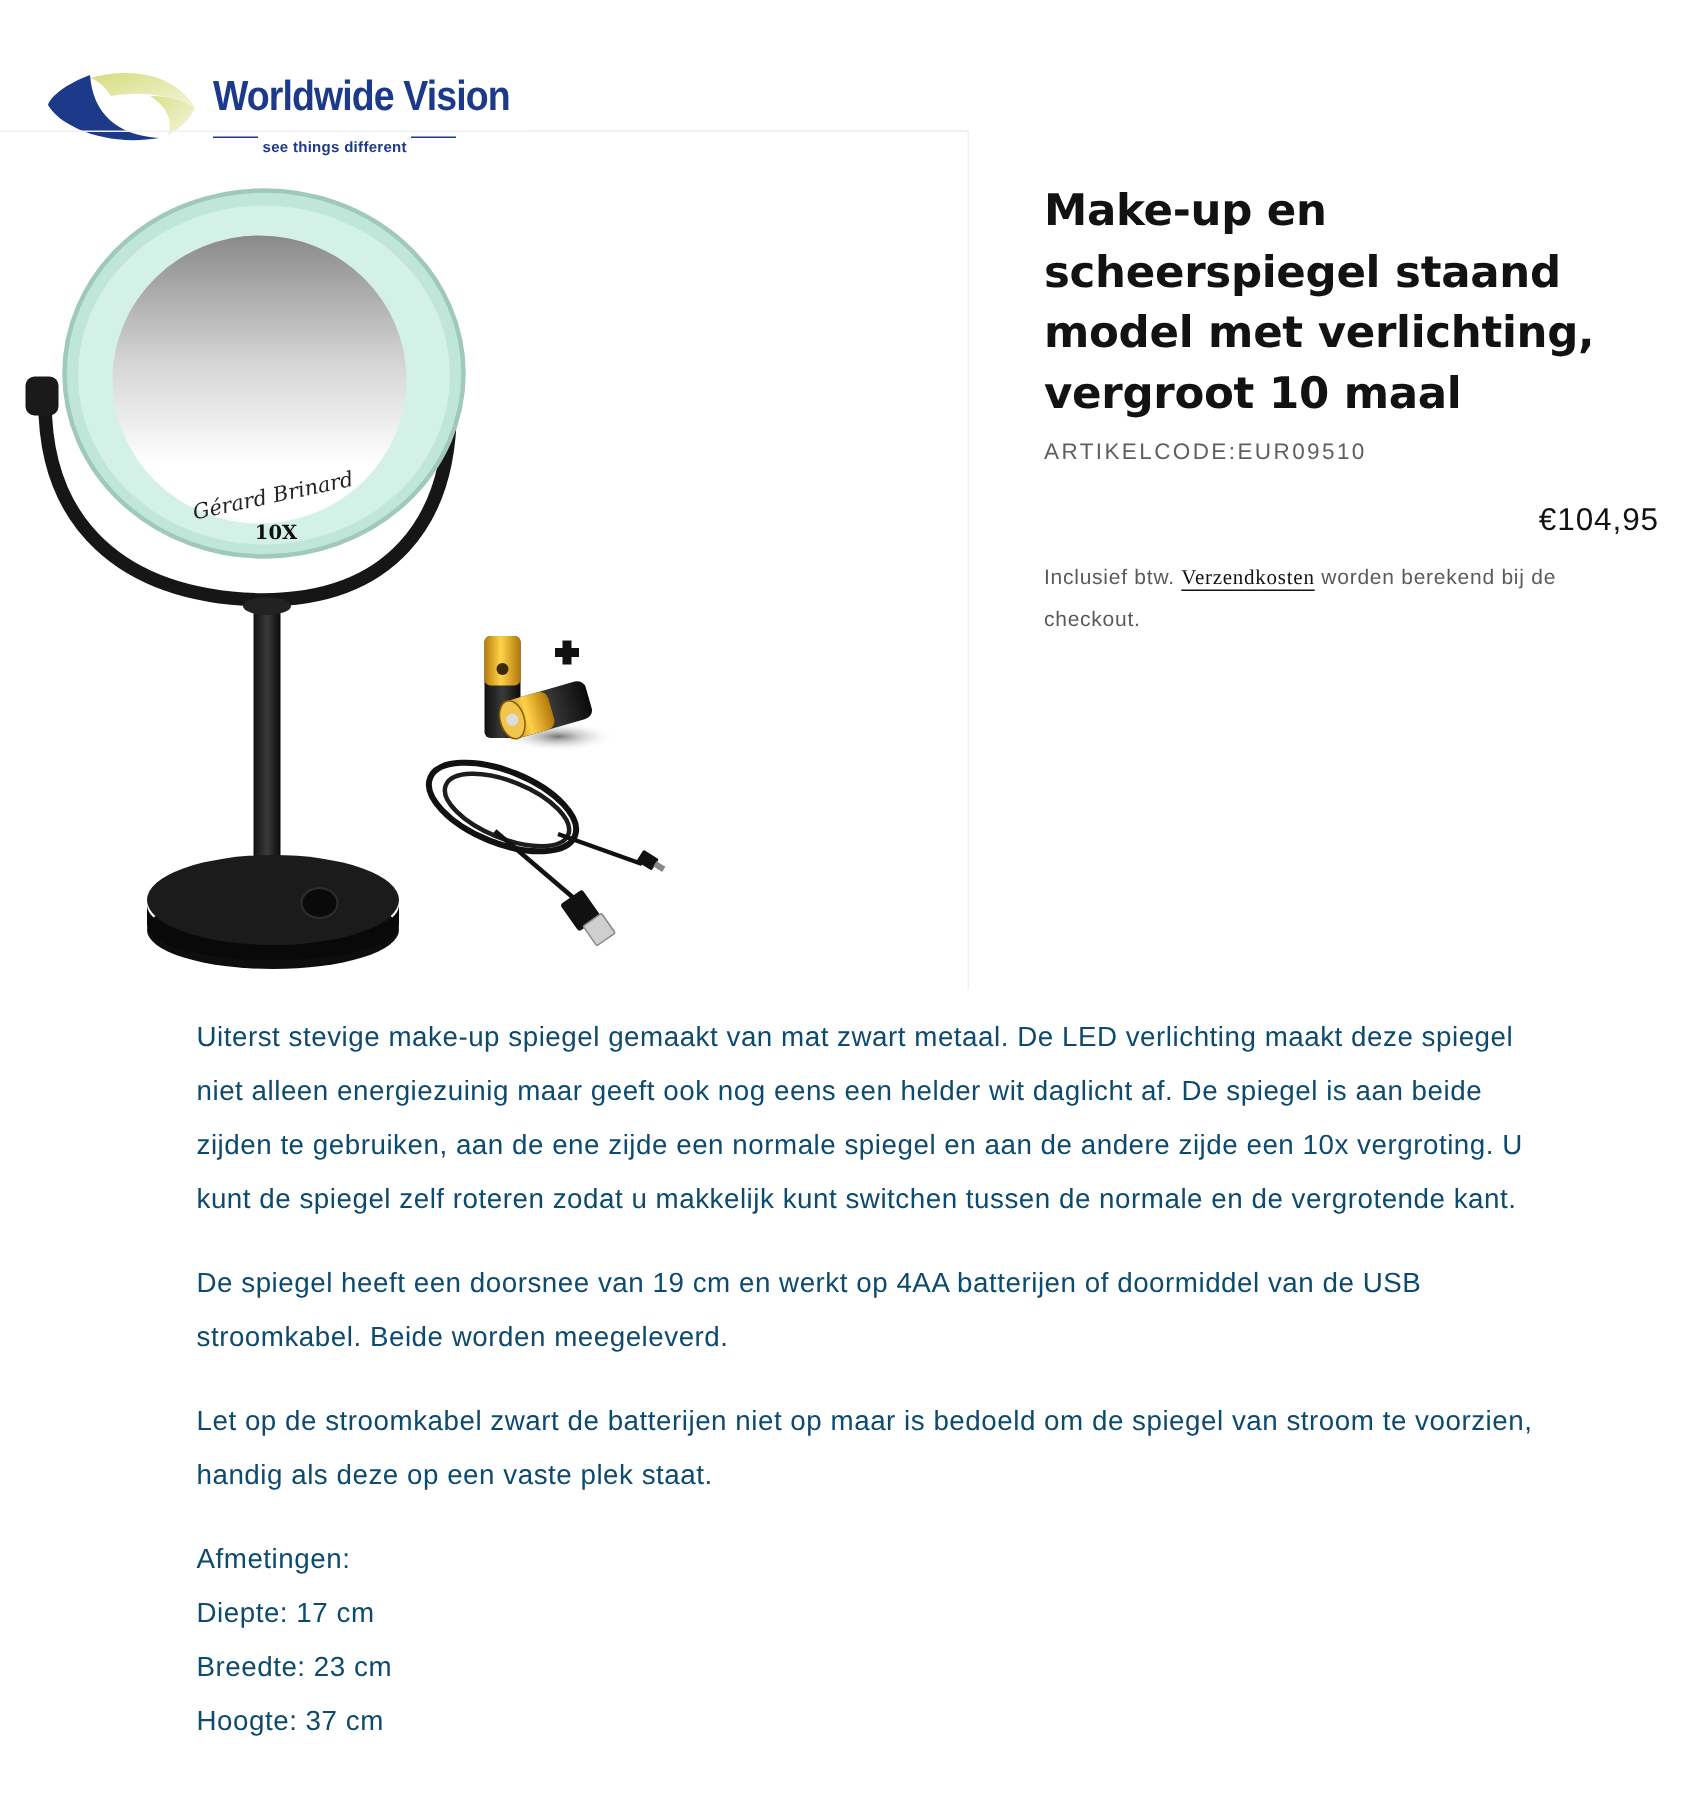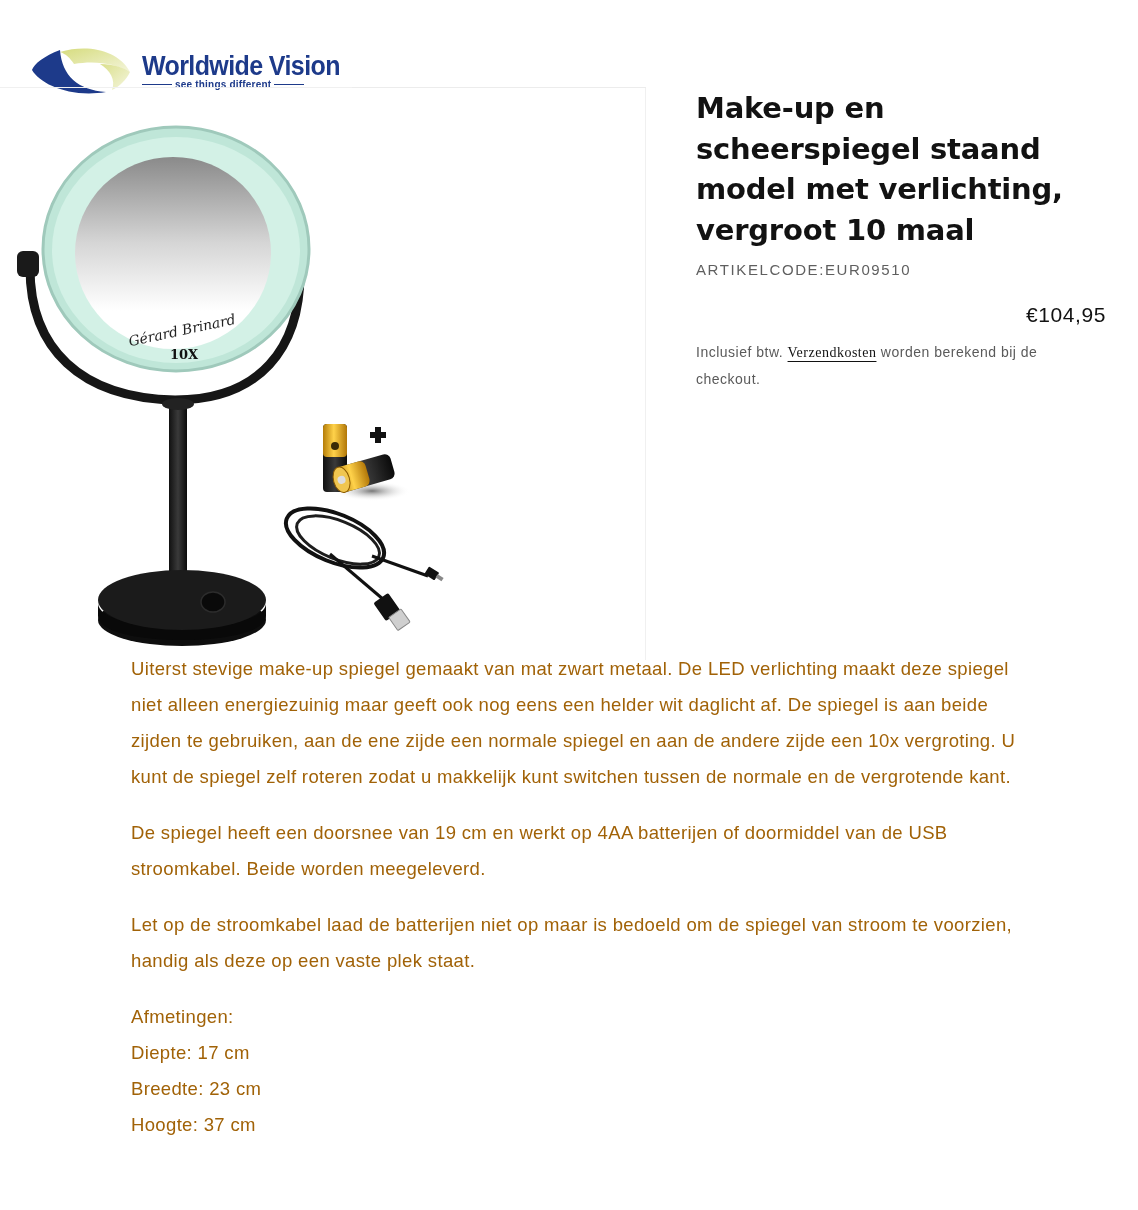--- a/index.html
+++ b/index.html
@@ -6,38 +6,38 @@
   html, body { width: 1138px; height: 1210px; background: #ffffff; overflow: hidden; }
   body { position: relative; font-family: "DejaVu Sans", "Liberation Sans", sans-serif; color: #121212; }
 
   
   .logo { position: absolute; left: 30px; top: 46px; width: 310px; height: 52px; display: block; }
   .logo-mark { position: absolute; left: 0; top: 0; width: 104px; height: 52px; }
   .logo-text { position: absolute; left: 112px; top: 4px; }
   .logo-name { display: block; font-family: "Liberation Sans", sans-serif; font-weight: 700; font-size: 25px; letter-spacing: -0.6px; color: #1d3a8a; transform: scaleY(1.12); transform-origin: top left; line-height: 26px; }
   .logo-tag { display: flex; align-items: center; margin-top: 3px; font-family: "Liberation Sans", sans-serif; font-size: 10px; color: #1d3a8a; font-weight: 700; letter-spacing: 0.2px; }
   .logo-tag .line { display: inline-block; width: 30px; height: 1px; background: #1d3a8a; }
-  .logo-tag span.txt { padding: 0 3px; }
+  .logo-tag span.txt { padding: 0 3px; margin-top: 14px; }
 
   
   .media { position: absolute; left: 0; top: 87px; width: 646px; height: 573px; border-top: 1px solid #f0f0f0; border-right: 1px solid #f0f0f0; }
   .media-inner { position: absolute; left: 352px; top: -1px; width: 294px; height: 1px; background: #ececec; }
 
   .product-svg { position: absolute; left: 0; top: 0; width: 646px; height: 573px; }
 
   
   .info { position: absolute; left: 696px; top: 88px; width: 410px; }
-  .title { font-family: "DejaVu Sans", sans-serif; font-weight: 700; font-size: 29px; line-height: 40.5px; color: #121212; letter-spacing: -0.2px; }
+  .title { font-family: "DejaVu Sans", sans-serif; font-weight: 700; font-size: 29px; line-height: 40.5px; color: #121212; letter-spacing: -0.2px; margin-top: 32px; }
   .sku { margin-top: 11px; font-size: 15px; letter-spacing: 1.6px; color: #5f5f5f; font-family: "Liberation Sans", sans-serif; }
   .price { margin-top: 25px; font-size: 21px; color: #121212; letter-spacing: 0.6px; font-family: "Liberation Sans", sans-serif; text-align: right; }
   .tax-note { margin-top: 12px; font-size: 14px; line-height: 26px; color: #5a5a5a; letter-spacing: 0.5px; font-family: "Liberation Sans", sans-serif; }
   .tax-note a { color: #121212; text-decoration: underline; text-underline-offset: 4px; font-family: Liberation Serif, serif; }
 
   
-  .desc { position: absolute; left: 131px; top: 651px; width: 900px; font-family: "Liberation Sans", sans-serif; font-size: 18.5px; line-height: 36px; color: #a16207; letter-spacing: 0.35px; }
+  .desc { position: absolute; left: 131px; top: 673px; width: 900px; font-family: "Liberation Sans", sans-serif; font-size: 18.5px; line-height: 36px; color: #0c4a6e; letter-spacing: 0.35px; }
   .desc p { margin-bottom: 20px; }
   .desc p.tight { margin-bottom: 0; }
 </style>
 </head>
 <body>
 
 <a class="logo">
   <svg class="logo-mark" viewBox="0 0 104 52">
     <defs>
       <linearGradient id="lg" x1="0" y1="0" x2="1" y2="1">
@@ -138,18 +138,18 @@
   <div class="tax-note">
     <span>Inclusief btw.</span>
     <a>Verzendkosten</a>
     <span>worden berekend bij de checkout.</span>
   </div>
 </div>
 
 <div class="desc">
   <p>Uiterst stevige make-up spiegel gemaakt van mat zwart metaal. De LED verlichting maakt deze spiegel niet alleen energiezuinig maar geeft ook nog eens een helder wit daglicht af. De spiegel is aan beide zijden te gebruiken, aan de ene zijde een normale spiegel en aan de andere zijde een 10x vergroting. U kunt de spiegel zelf roteren zodat u makkelijk kunt switchen tussen de normale en de vergrotende kant.</p>
   <p>De spiegel heeft een doorsnee van 19 cm en werkt op 4AA batterijen of doormiddel van de USB stroomkabel. Beide worden meegeleverd.</p>
-  <p>Let op de stroomkabel laad de batterijen niet op maar is bedoeld om de spiegel van stroom te voorzien, handig als deze op een vaste plek staat.</p>
+  <p>Let op de stroomkabel zwart de batterijen niet op maar is bedoeld om de spiegel van stroom te voorzien, handig als deze op een vaste plek staat.</p>
   <p class="tight">Afmetingen:</p>
   <p class="tight">Diepte: 17 cm</p>
   <p class="tight">Breedte: 23 cm</p>
   <p class="tight">Hoogte: 37 cm</p>
 </div>
 
 </body></html>

